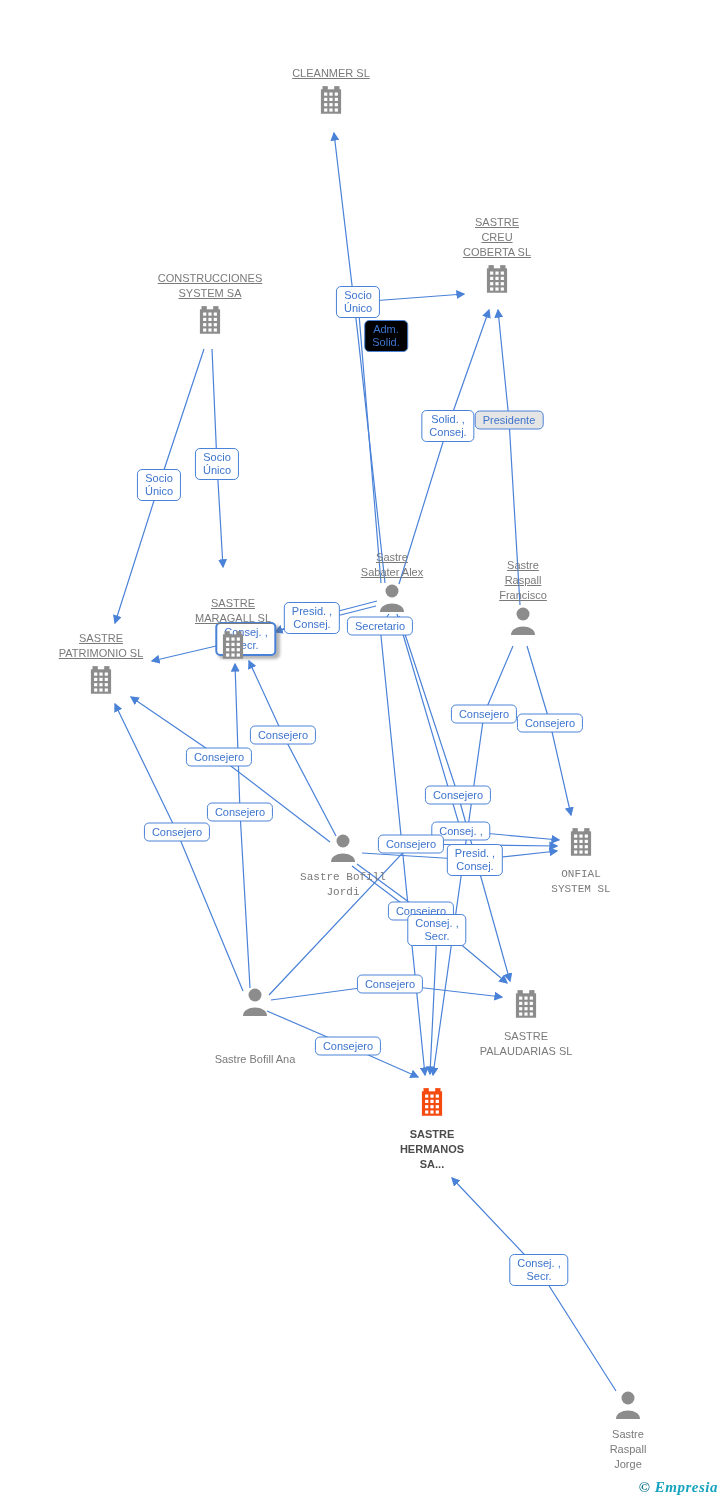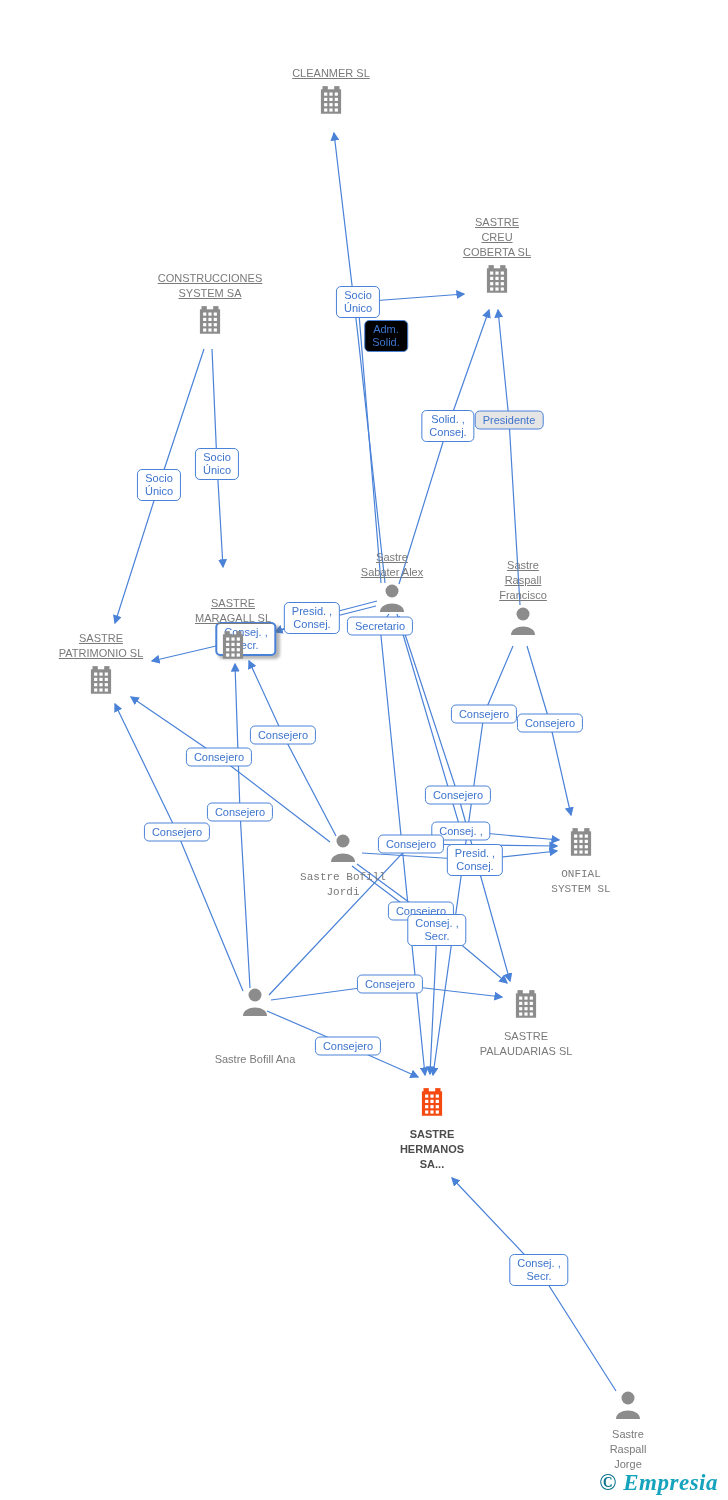--- a/index.html
+++ b/index.html
@@ -24,21 +24,21 @@
     padding:2px 7px;font-size:11px;line-height:13px;text-align:center;
     white-space:pre-line;pointer-events:auto;
   }
   .edge-label.highlight{
     border-width:2px;
     box-shadow:3px 3px 3px rgba(90,90,90,0.45);
   }
   #watermark{
     position:absolute;right:10px;bottom:4px;
     font-family:"Liberation Serif",serif;font-style:italic;font-weight:bold;
-    font-size:23px;letter-spacing:0.5px;
+    font-size:15px;letter-spacing:0.5px;
   }
   #watermark .sym{font-style:normal;}
 </style>
 </head>
 <body>
 
 <div id="canvas">
   <svg id="edges-svg" width="728" height="1500">
       <defs>
         <marker id="arrow" viewBox="0 0 10 10" refX="8.5" refY="5" markerWidth="7.5" markerHeight="7.5" orient="auto">

